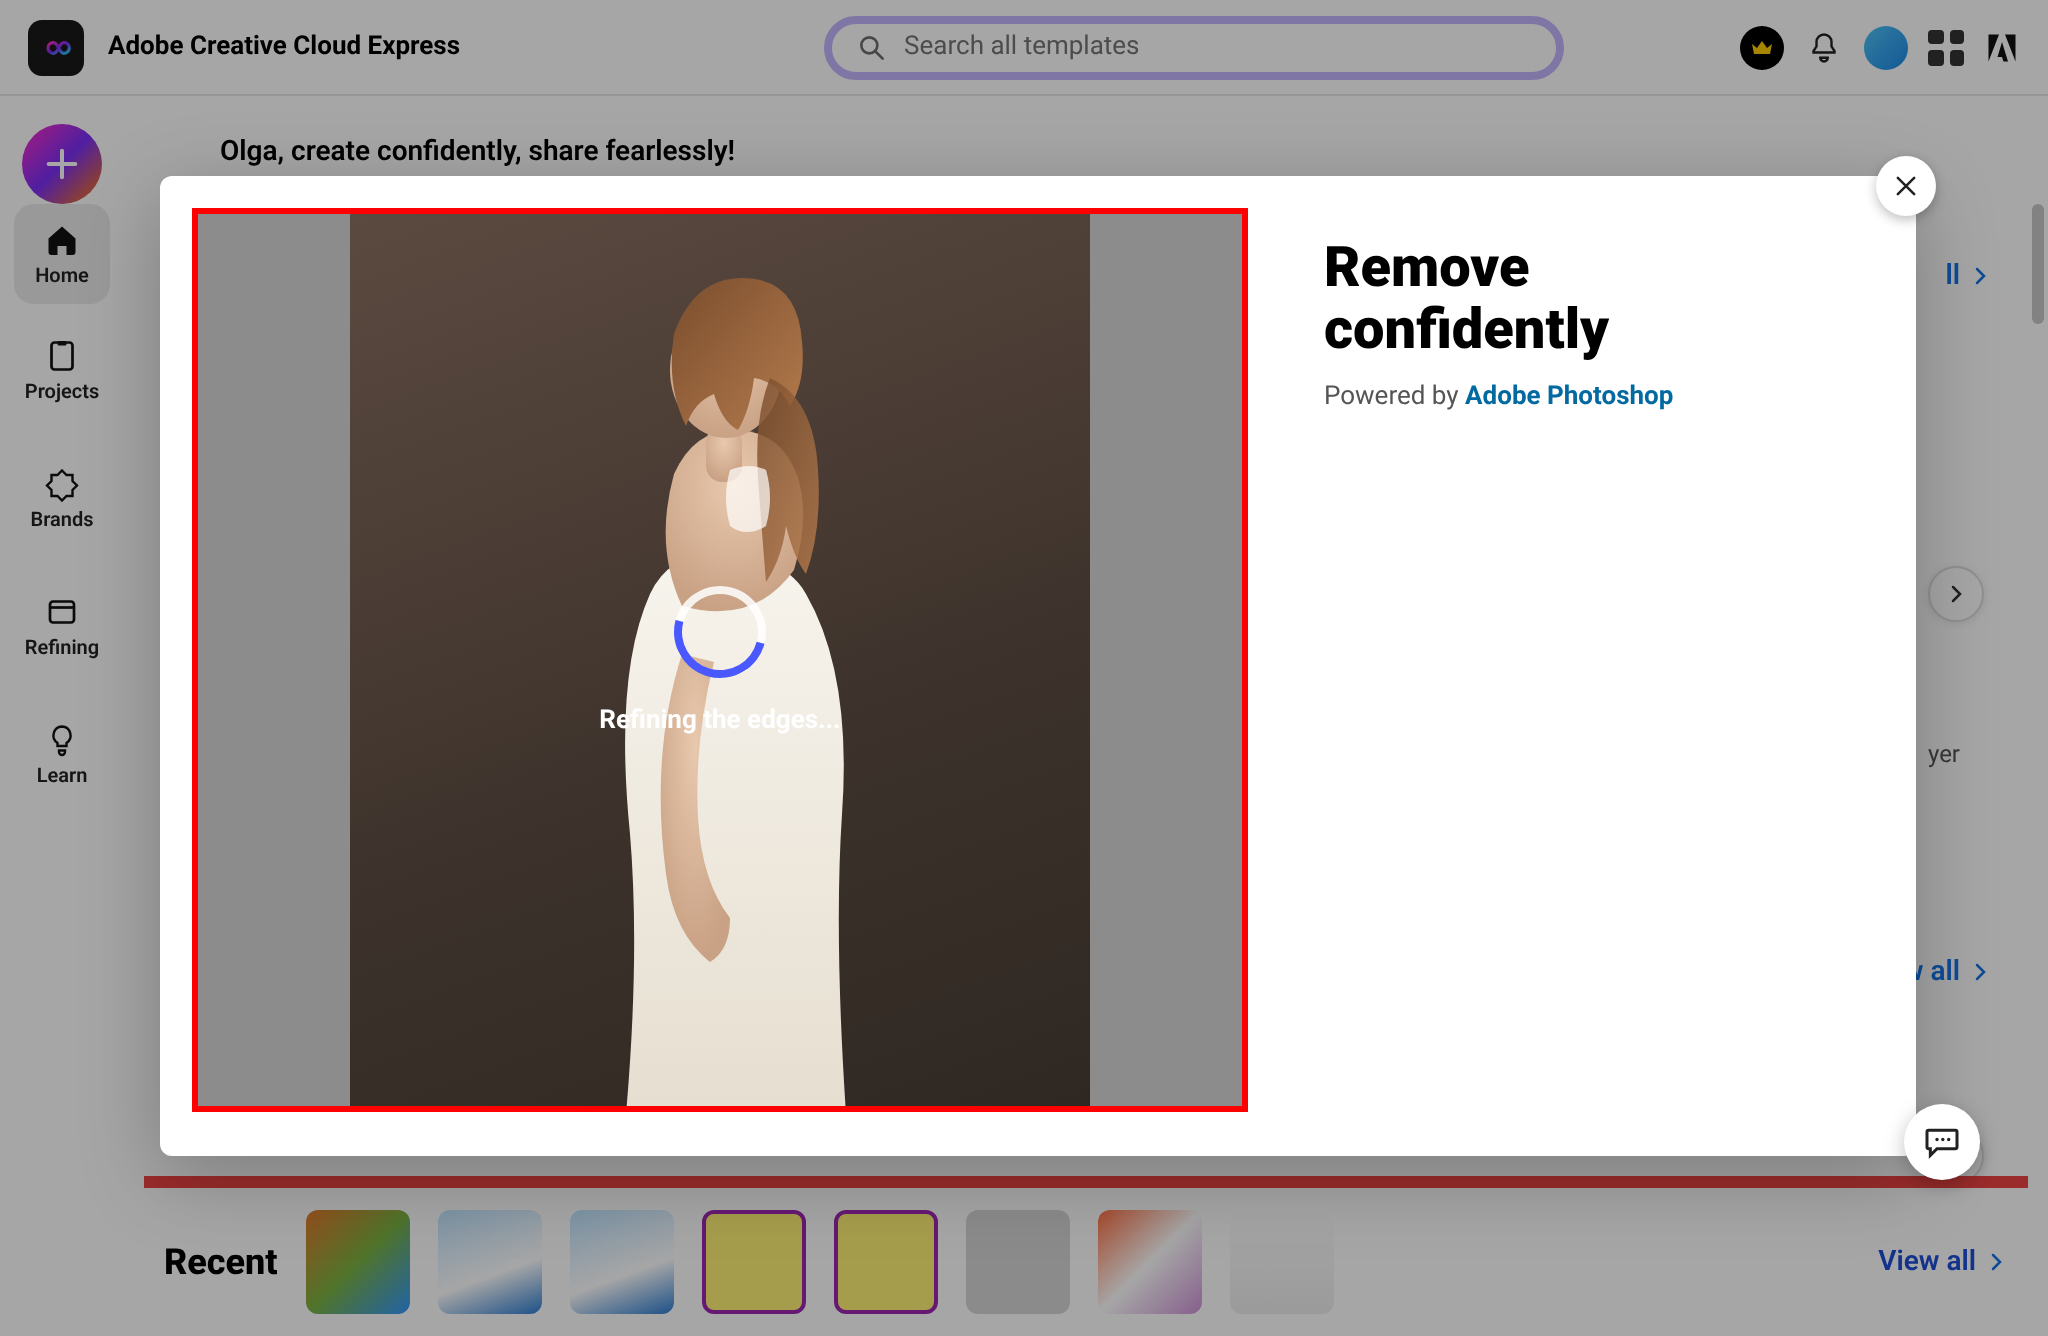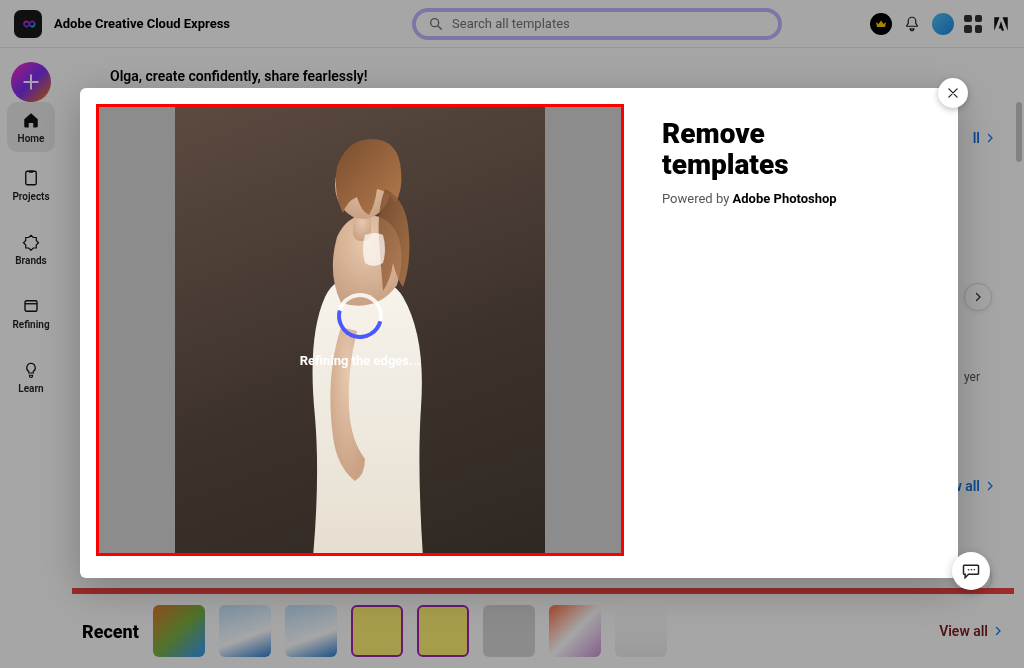--- a/index.html
+++ b/index.html
@@ -46,41 +46,41 @@
   .recent-title { font-size:18px; font-weight:800;}
   .thumb { width:52px; height:52px; border-radius:6px; background:#ddd; }
   .thumb.t1{ background:linear-gradient(135deg,#e57a2c,#7cb342,#3399ff);}
   .thumb.t2{ background:linear-gradient(160deg,#bfe4ff,#ffffff 60%,#2e7dd1);}
   .thumb.t3{ background:linear-gradient(160deg,#bfe4ff,#ffffff 60%,#2e7dd1);}
   .thumb.t4{ background:linear-gradient(#fff176,#fff176); border:2px solid #9c27b0;}
   .thumb.t5{ background:linear-gradient(#fff176,#fff176); border:2px solid #9c27b0;}
   .thumb.t6{ background:#d6d6d6;}
   .thumb.t7{ background:linear-gradient(135deg,#ff7043,#fff,#ce93d8);}
   .thumb.t8{ background:linear-gradient(#fff,#eee);}
-  .recent-viewall { margin-left:auto; color:#7f1d1d; font-size:14px; font-weight:600; display:flex; align-items:center; gap:4px;}
+  .recent-viewall { margin-left:auto; color:#1d4ed8; font-size:14px; font-weight:600; display:flex; align-items:center; gap:4px;}
 
   .scrollhint{ position:absolute; top:54px; right:2px; width:6px; height:60px; background:#c8c8c8; border-radius:3px;}
 
   
   .dim { position:absolute; inset:0; background:rgba(0,0,0,.35); }
 
   
   .modal { position:absolute; top:88px; left:80px; right:66px; height:490px; background:#fff; border-radius:6px; box-shadow:0 10px 40px rgba(0,0,0,.25); display:flex; overflow:visible;}
   .close-btn { position:absolute; top:-10px; right:-10px; width:30px; height:30px; border-radius:50%; background:#fff; box-shadow:0 2px 6px rgba(0,0,0,.25); display:flex; align-items:center; justify-content:center; cursor:pointer;}
   .modal-left { width:560px; padding:16px; }
   .img-frame { width:528px; height:452px; border:3px solid #ff0000; display:flex; align-items:stretch; justify-content:center; background:#8c8c8c;}
   .img-photo { width:370px; background:linear-gradient(160deg,#5b4a40 0%, #4a3c34 35%, #3c322b 60%, #2f2822 100%); position:relative; overflow:hidden;}
   .figure { position:absolute; left:50%; transform:translateX(-50%); top:20px; width:230px; height:430px; }
   .overlay-center{ position:absolute; inset:0; display:flex; flex-direction:column; align-items:center; justify-content:center; gap:14px;}
   .spinner { width:46px; height:46px; border-radius:50%; border:4px solid rgba(255,255,255,.85); border-left-color:#4a58ff; border-bottom-color:#4a58ff; transform:rotate(-30deg);}
   .loading-text { color:#fff; font-weight:700; font-size:13px;}
   .modal-right { flex:1; padding:30px 22px; }
   .modal-title { font-size:28px; font-weight:900; line-height:1.12;}
   .modal-sub { margin-top:10px; font-size:13px; color:#555;}
-  .modal-sub b { color:#000000;}
+  .modal-sub b { color:#0369a1;}
 
   
   .help-fab { position:absolute; right:34px; bottom:78px; width:38px; height:38px; border-radius:50%; background:#fff; box-shadow:0 3px 10px rgba(0,0,0,.25); display:flex; align-items:center; justify-content:center;}
 </style>
 </head>
 <body>
 
 <div class="header">
   <div class="logo-box">
     <svg class="logo-loop" viewBox="0 0 24 24">
@@ -272,21 +272,21 @@
         </svg>
         <div class="overlay-center">
           <div class="spinner"></div>
           <div class="loading-text">Refining the edges...</div>
         </div>
       </div>
     </div>
   </div>
   <div class="modal-right">
     <div class="modal-title">
-      <span>Remove</span><br><span>templates</span>
+      <span>Remove</span><br><span>confidently</span>
     </div>
     <div class="modal-sub">
       <span>Powered by </span><b>Adobe Photoshop</b>
     </div>
   </div>
 </div>
 
 <div class="help-fab">
   <svg width="20" height="20" viewBox="0 0 24 24">
       <path d="M4 5h16a1 1 0 0 1 1 1v9a1 1 0 0 1-1 1H9l-4 4v-4H4a1 1 0 0 1-1-1V6a1 1 0 0 1 1-1z" fill="none" stroke="#222" stroke-width="1.8"></path>

